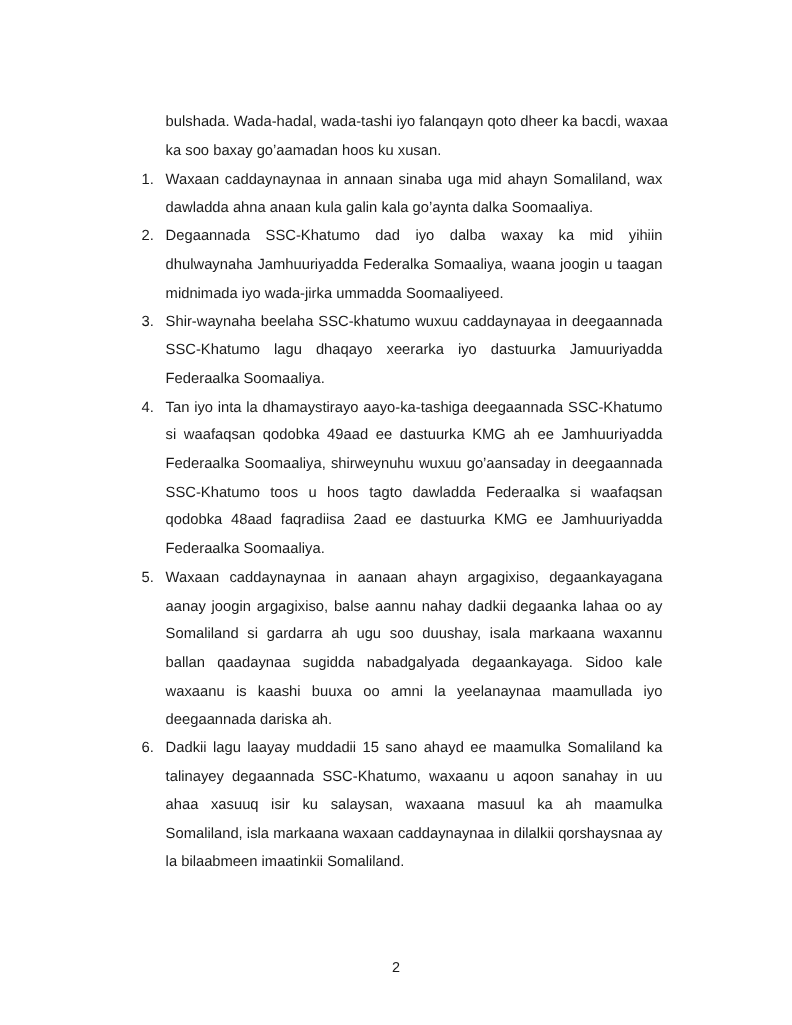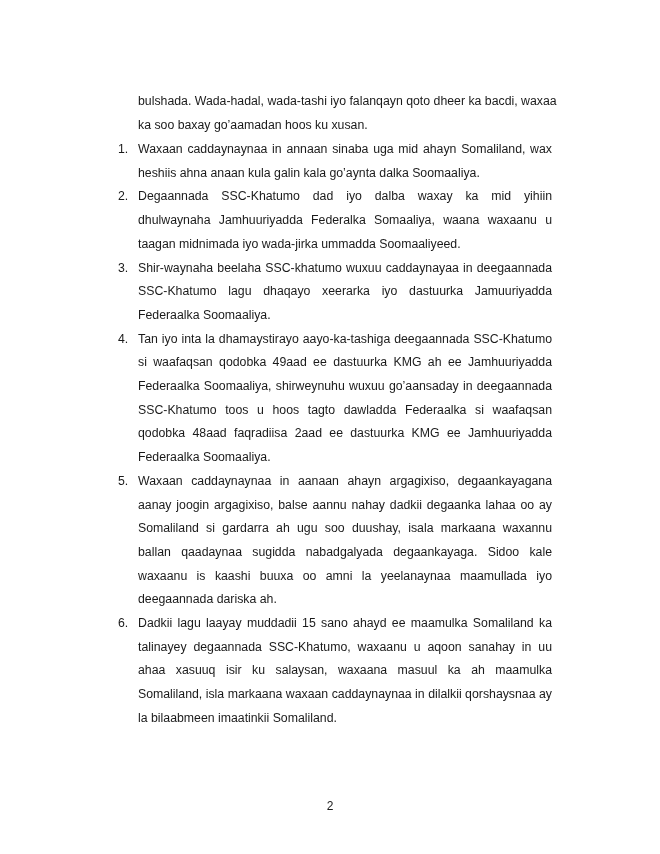--- a/index.html
+++ b/index.html
@@ -34,25 +34,25 @@
 </style>
 </head>
 <body>
 
 <div class="page">
   <p class="intro">bulshada. Wada-hadal, wada-tashi iyo falanqayn qoto dheer ka bacdi, waxaa ka soo baxay go’aamadan hoos ku xusan.</p>
 
   <ol class="list">
     <li>
       <span class="num">1.</span>
-      <span class="txt">Waxaan caddaynaynaa in annaan sinaba uga mid ahayn Somaliland, wax heshiis ahna anaan kula galin kala go’aynta dalka Soomaaliya.</span>
+      <span class="txt">Waxaan caddaynaynaa in annaan sinaba uga mid ahayn Somaliland, wax dawladda ahna anaan kula galin kala go’aynta dalka Soomaaliya.</span>
     </li>
     <li>
       <span class="num">2.</span>
-      <span class="txt">Degaannada SSC-Khatumo dad iyo dalba waxay ka mid yihiin dhulwaynaha Jamhuuriyadda Federalka Somaaliya, waana waxaanu u taagan midnimada iyo wada-jirka ummadda Soomaaliyeed.</span>
+      <span class="txt">Degaannada SSC-Khatumo dad iyo dalba waxay ka mid yihiin dhulwaynaha Jamhuuriyadda Federalka Somaaliya, waana joogin u taagan midnimada iyo wada-jirka ummadda Soomaaliyeed.</span>
     </li>
     <li>
       <span class="num">3.</span>
       <span class="txt">Shir-waynaha beelaha SSC-khatumo wuxuu caddaynayaa in deegaannada SSC-Khatumo lagu dhaqayo xeerarka iyo dastuurka Jamuuriyadda Federaalka Soomaaliya.</span>
     </li>
     <li>
       <span class="num">4.</span>
       <span class="txt">Tan iyo inta la dhamaystirayo aayo-ka-tashiga deegaannada SSC-Khatumo si waafaqsan qodobka 49aad ee dastuurka KMG ah ee Jamhuuriyadda Federaalka Soomaaliya, shirweynuhu wuxuu go’aansaday in deegaannada SSC-Khatumo toos u hoos tagto dawladda Federaalka si waafaqsan qodobka 48aad faqradiisa 2aad ee dastuurka KMG ee Jamhuuriyadda Federaalka Soomaaliya.</span>
     </li>
     <li>

